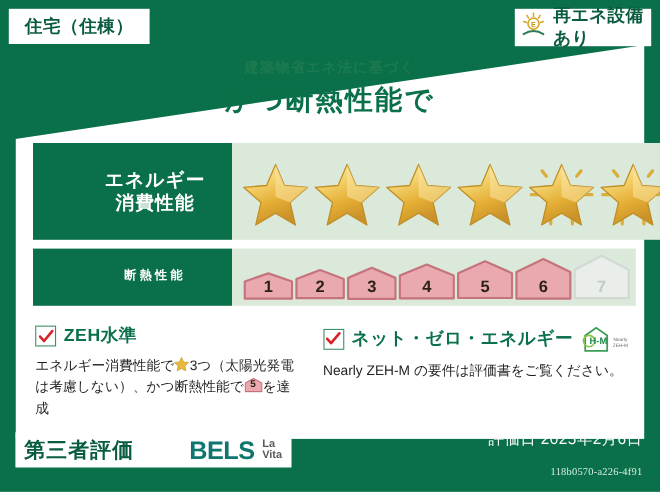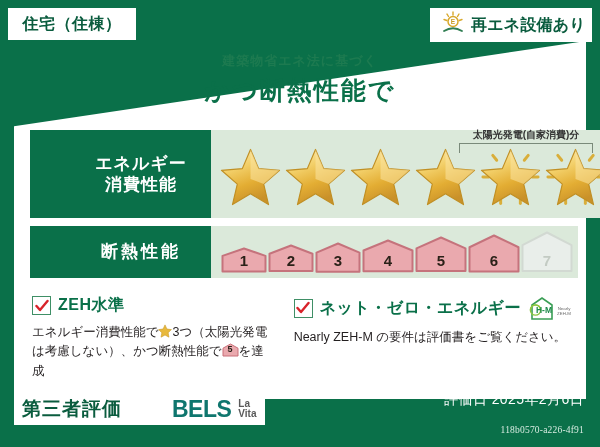--- a/index.html
+++ b/index.html
@@ -22,21 +22,21 @@
     display:flex;align-items:center;justify-content:center;
     box-sizing:border-box;
   }
   #building-type-chip{
     left:8px;top:8px;width:128px;height:32px;
   }
   #building-type-chip .chip-text{
     font-size:16px;font-weight:bold;color:#0a5c3e;letter-spacing:.5px;
   }
   #renewable-chip{
-    right:8px;top:8px;width:162px;height:34px;
+    right:8px;top:8px;width:124px;height:34px;
     padding-left:4px;gap:5px;
   }
   #renewable-chip .chip-text{
     font-size:16px;font-weight:bold;color:#0a5c3e;letter-spacing:.2px;
   }
 
   
   #panel{
     position:absolute;
     left:14px;top:28px;right:14px;bottom:48px;
@@ -65,21 +65,21 @@
   #insulation-row{top:226px;height:52px;}
 
   .row-label{
     background:#0a7049;color:#fff;
     display:flex;flex-direction:column;align-items:center;justify-content:center;
     font-weight:bold;flex:0 0 140px;
     line-height:1.25;
     padding-left:41px;
   }
   #energy-row .row-label{font-size:17px;letter-spacing:1px;}
-  #insulation-row .row-label{font-size:17px;letter-spacing:3px;}
+  #insulation-row .row-label{font-size:11px;letter-spacing:3px;}
 
   .row-body{
     flex:1;background:#dbe9da;
     position:relative;
     display:flex;align-items:center;
   }
 
   
   #stars{
     display:flex;align-items:center;gap:2px;
@@ -314,24 +314,20 @@
         <line x1="4" y1="31" x2="10" y2="31"></line>
         <line x1="60" y1="31" x2="54" y2="31"></line>
         <line x1="22" y1="58" x2="22" y2="53"></line>
         <line x1="42" y1="58" x2="42" y2="53"></line>
       </g>
         <polygon points="32,3 40.3,22.5 61.5,24.2 45.4,38.2 50.3,59 32,48 13.7,59 18.6,38.2 2.5,24.2 23.7,22.5" fill="url(#sg5)" stroke="#c08f24" stroke-width="1.2" stroke-linejoin="round"></polygon>
         <polygon points="32,3 40.3,22.5 61.5,24.2 45.4,38.2 32,33" fill="#fbe6a4" opacity="0.55"></polygon>
       </svg>
           </div>
         </div>
-      <div id="solar-annotation">
-        <div class="ann-text">太陽光発電(自家消費)分</div>
-        <div class="ann-bracket"></div>
-      </div>
     </div>
   </div>
 
   <div class="perf-row" id="insulation-row">
     <div class="row-label">
       <span>断熱性能</span>
     </div>
     <div class="row-body">
       <div id="insulation-scale">
           <div class="ins-badge" style="width: 46px; height: 26px;">

